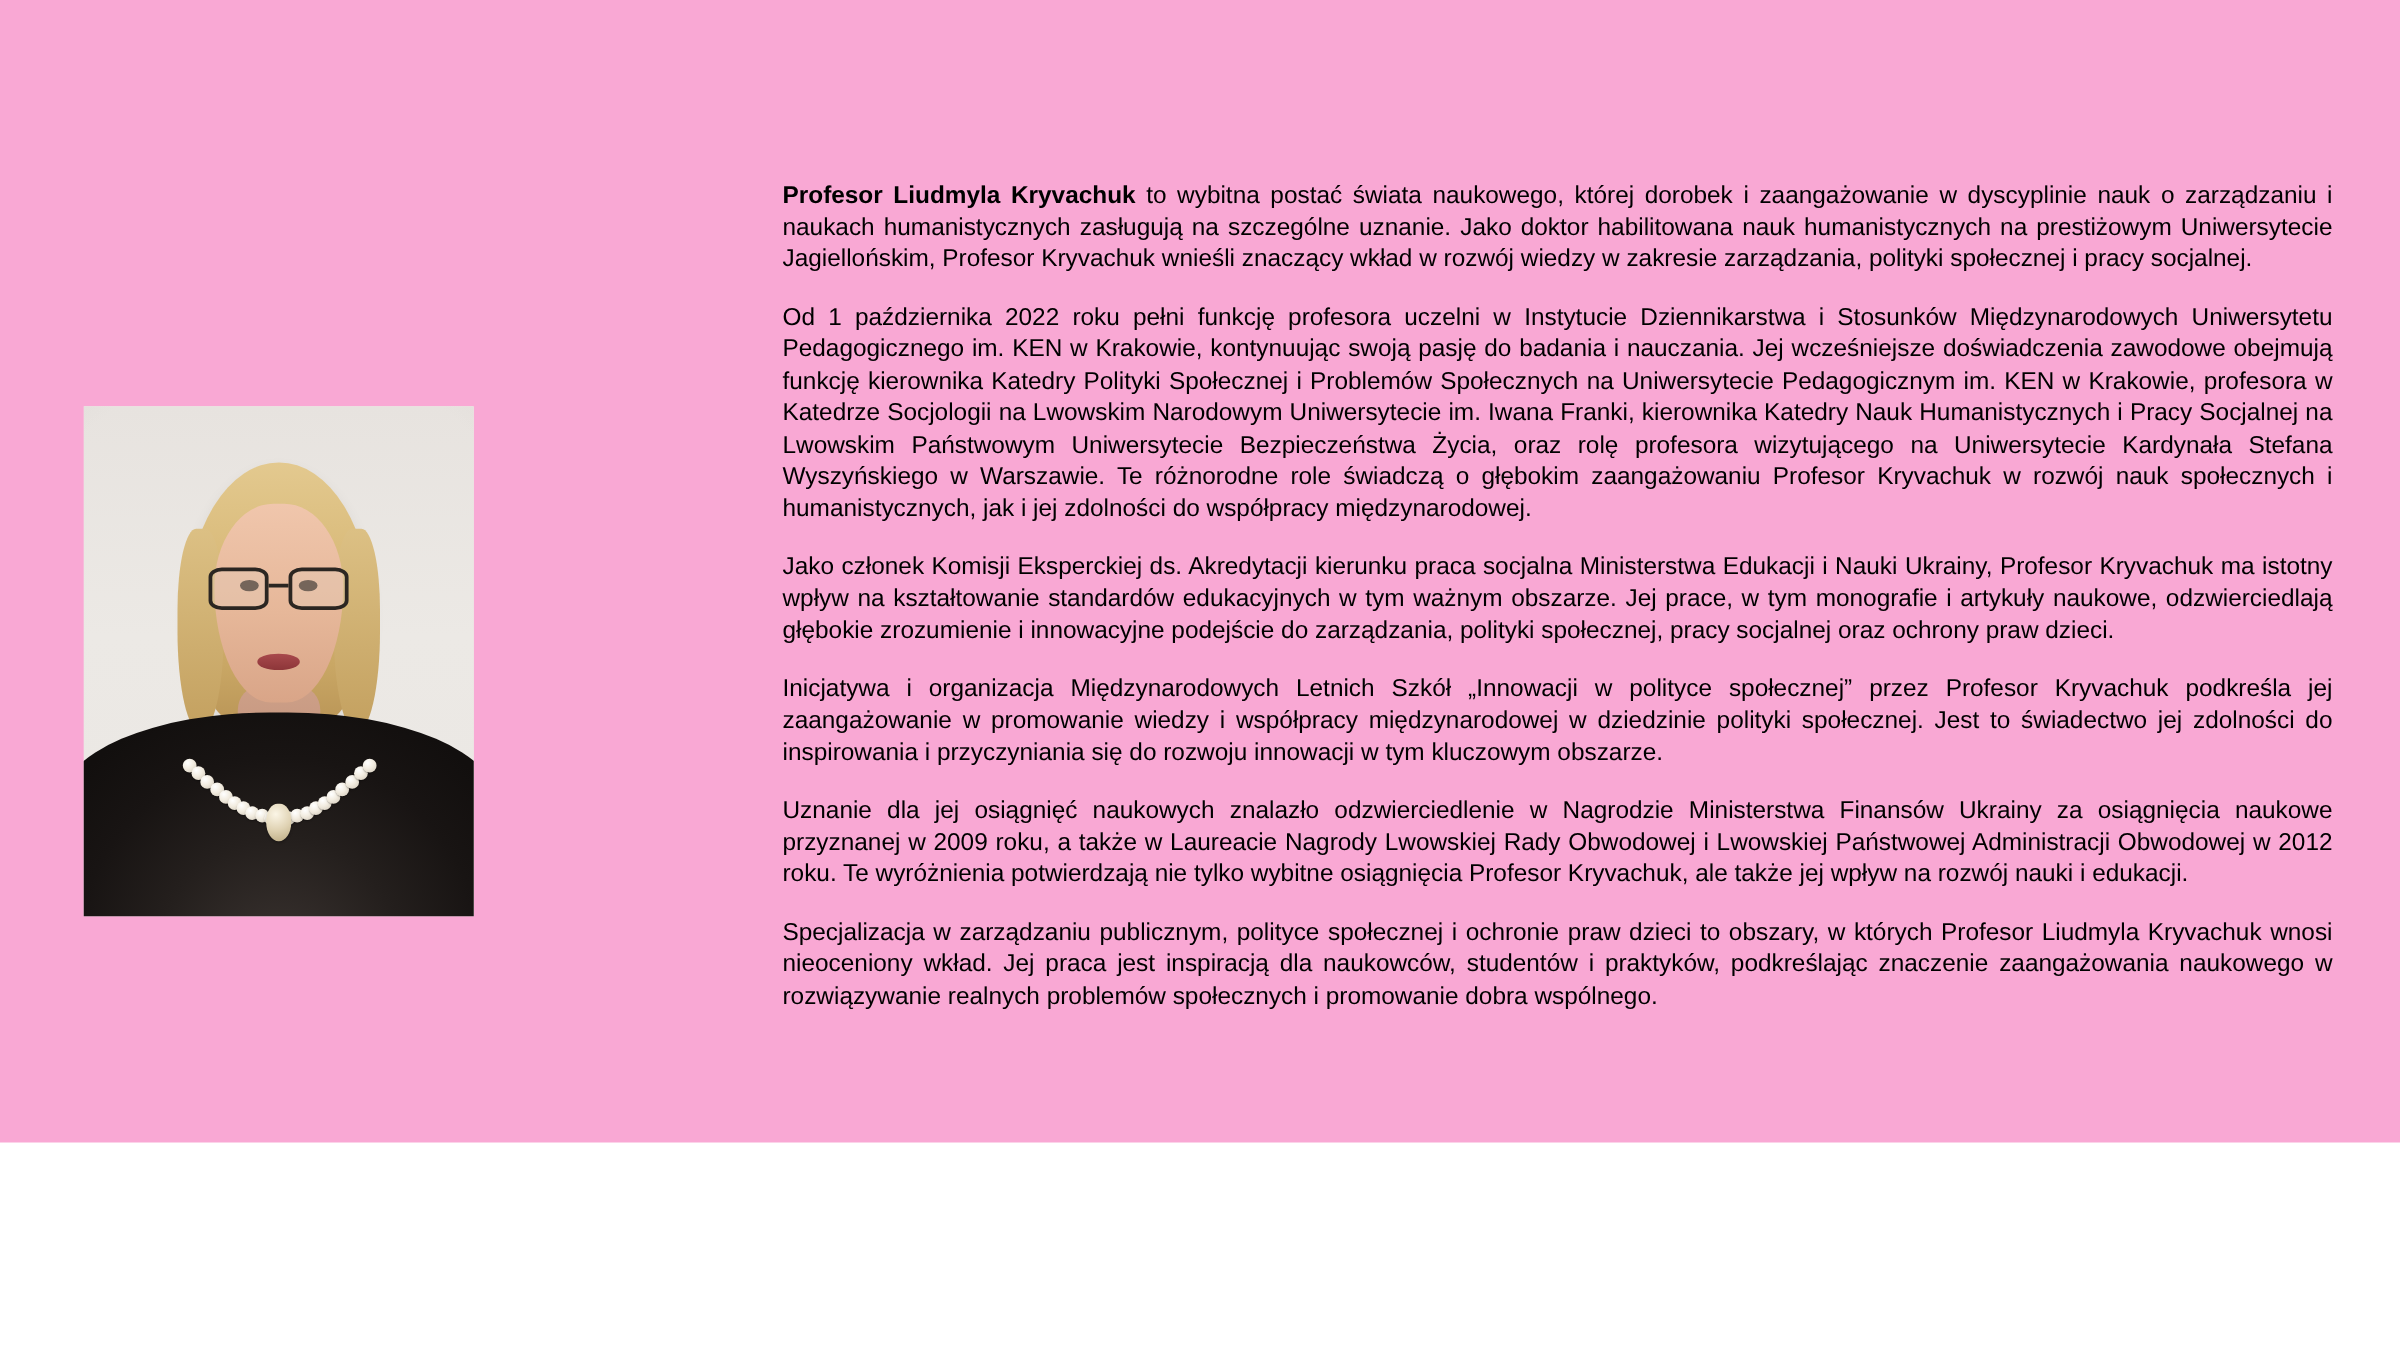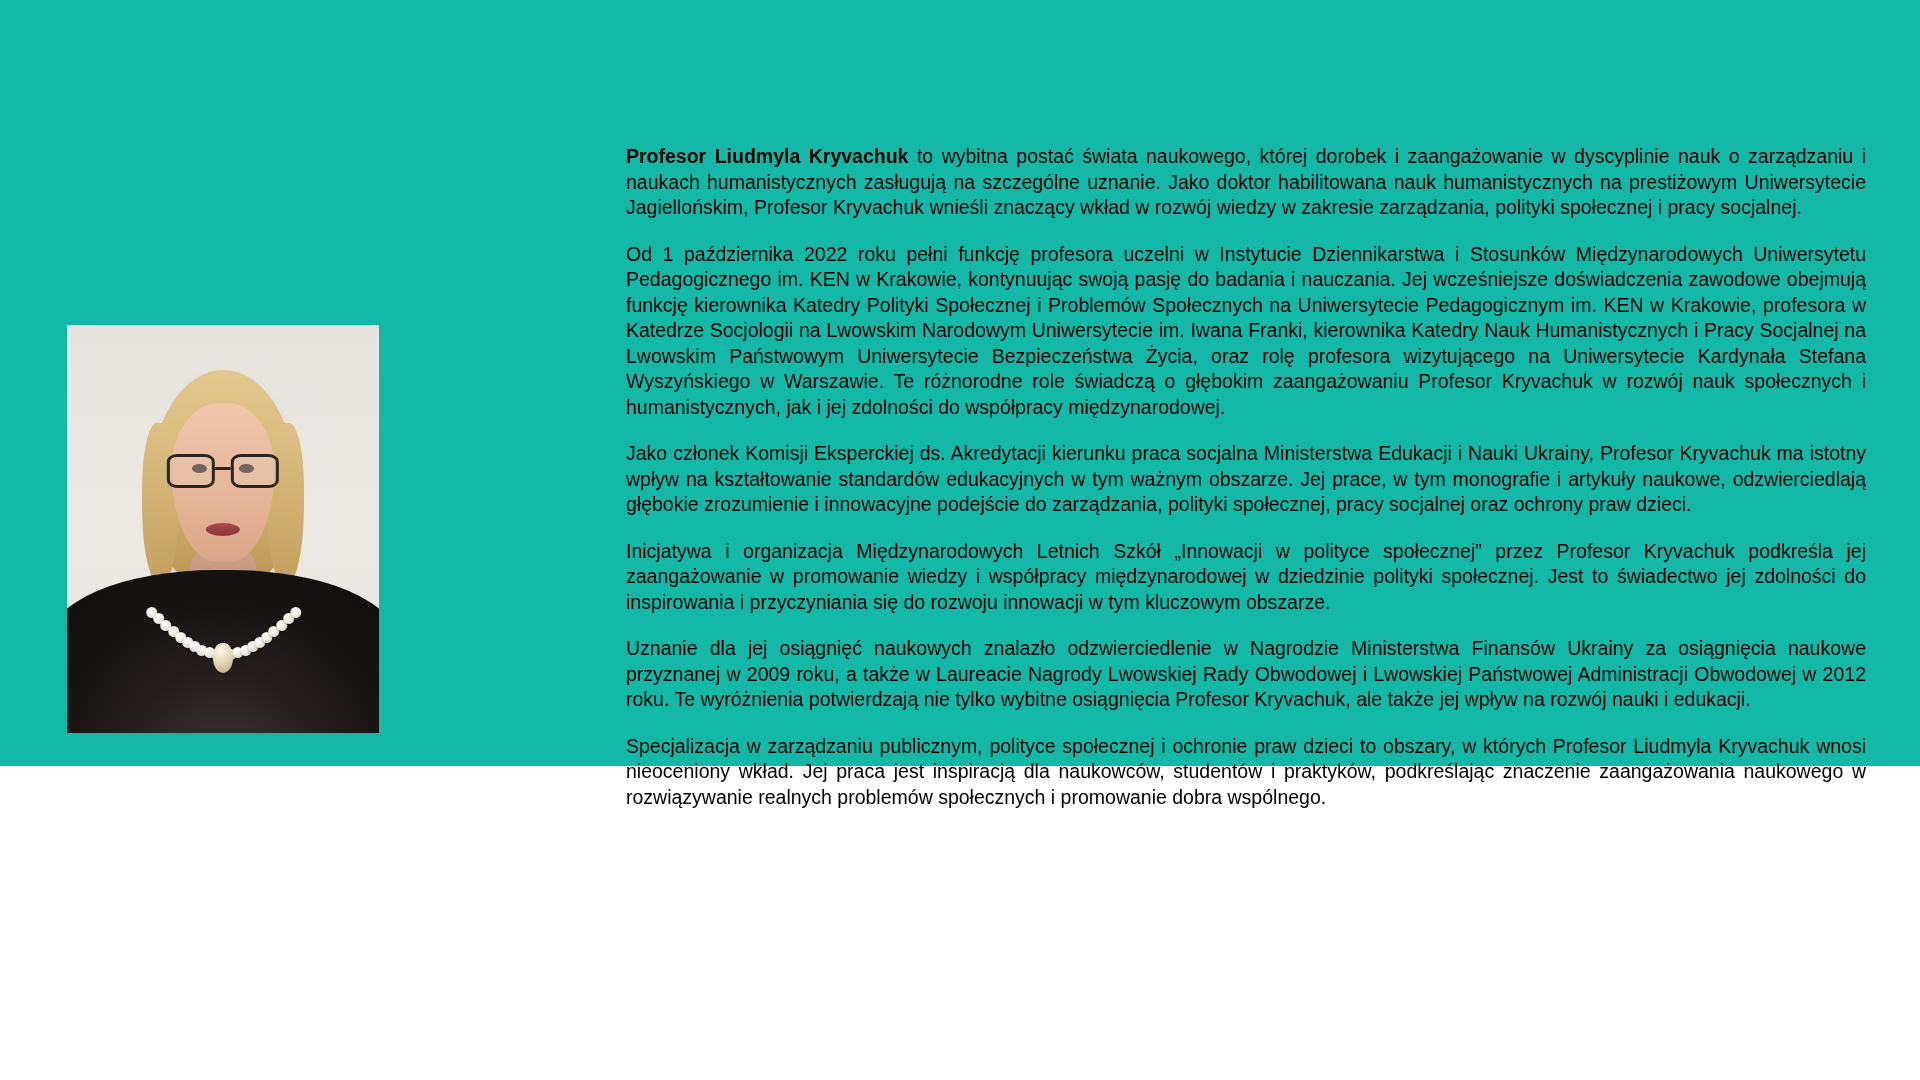--- a/index.html
+++ b/index.html
@@ -10,22 +10,22 @@
   body {
     width: 1920px;
     height: 1080px;
     font-family: "Liberation Sans", sans-serif;
     color: #000000;
     overflow: hidden;
   }
   .page {
     position: relative;
     width: 1920px;
-    height: 766px;
-    background: #14b8a6;
+    height: 914px;
+    background: #f9a8d4;
   }
 
   
   .portrait-wrap {
     position: absolute;
     left: 67px;
     top: 325px;
     width: 312px;
     height: 408px;
     overflow: hidden;

